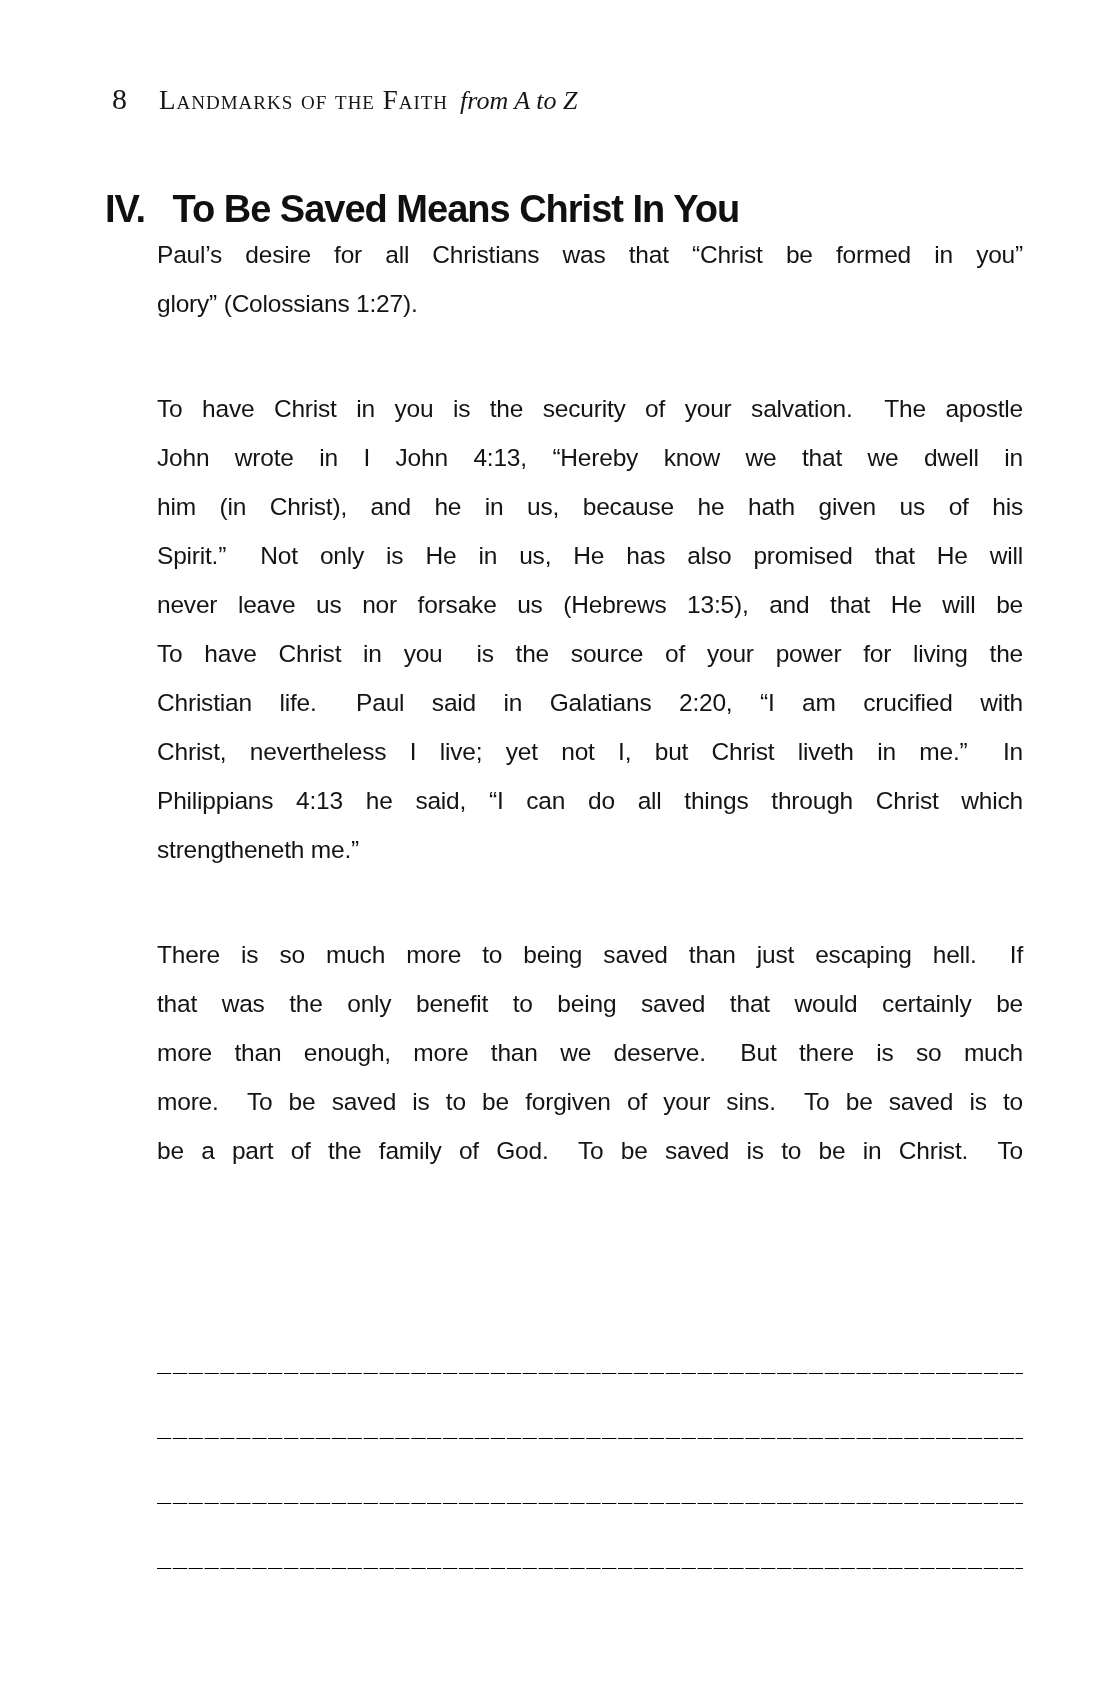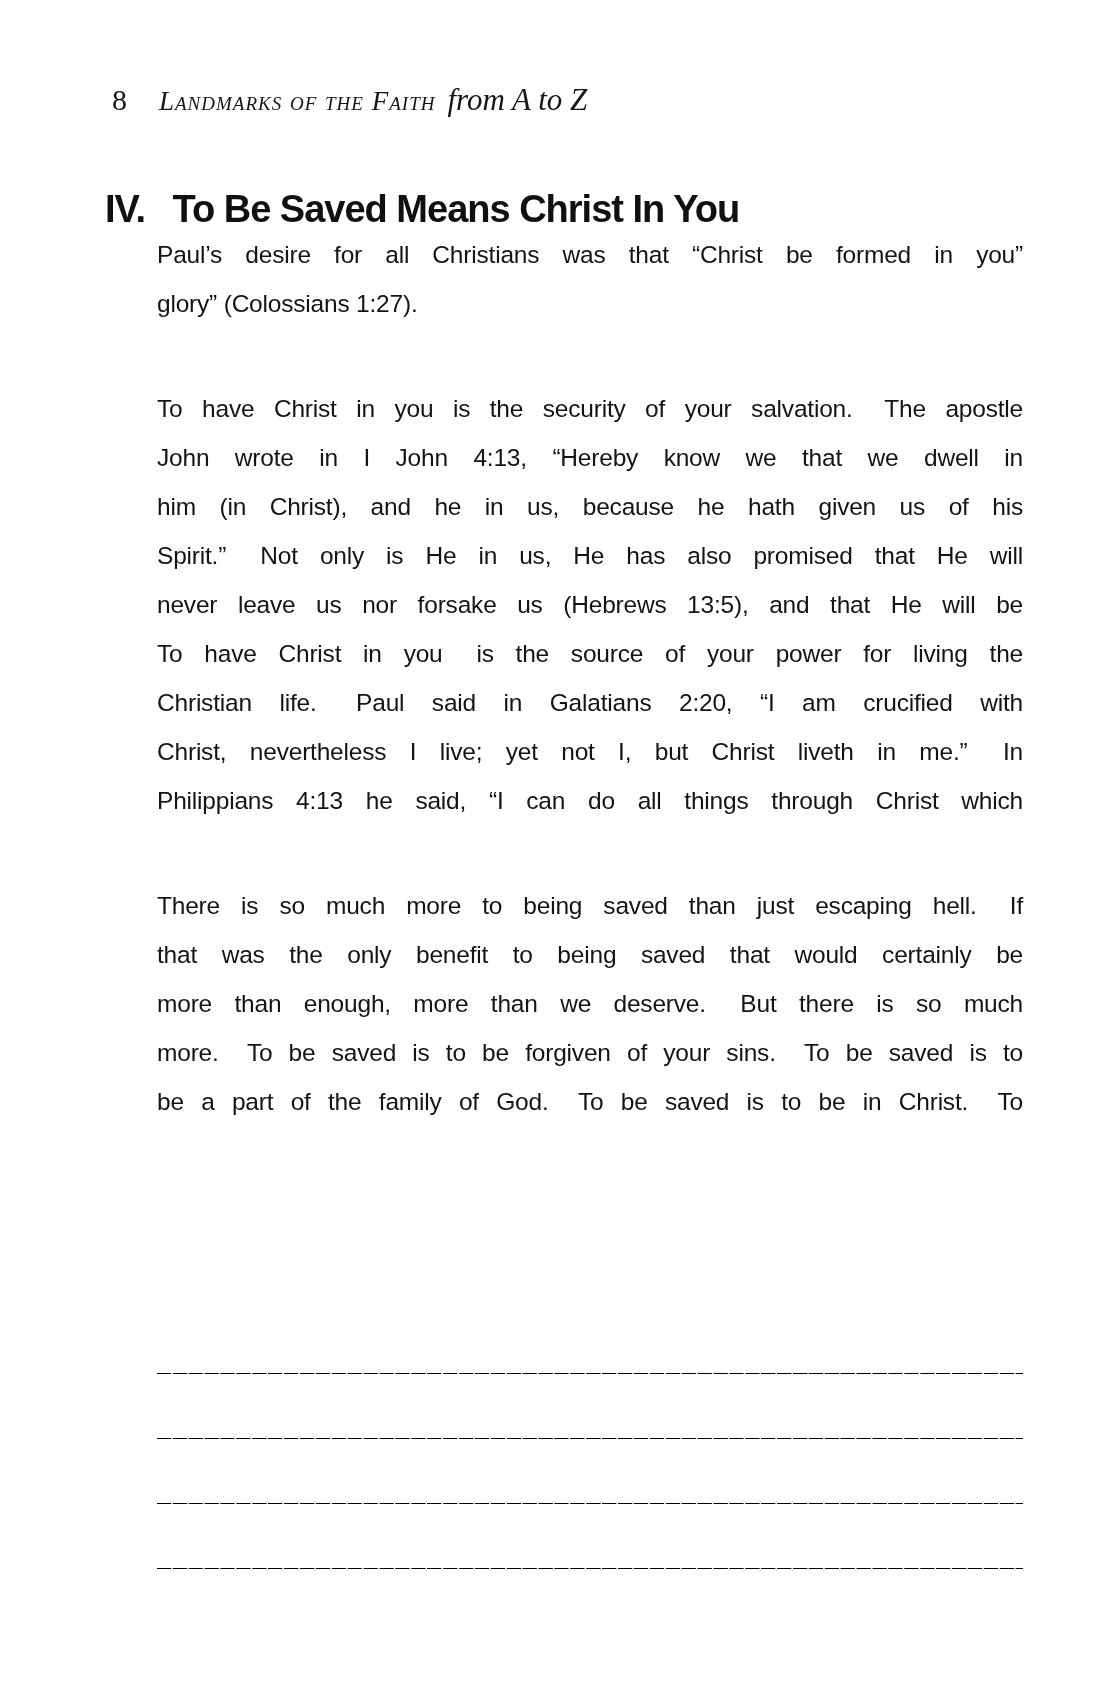--- a/index.html
+++ b/index.html
@@ -22,26 +22,25 @@
     align-items: baseline;
     font-family: "Liberation Serif", serif;
     color: #161616;
   }
   .page-number { font-size: 30px; }
   .header-title {
     margin-left: 32px;
     font-variant: small-caps;
     font-size: 27px;
     letter-spacing: 1px;
-    font-style: italic;
   }
   .header-suffix {
     margin-left: 12px;
     font-style: italic;
-    font-size: 31px;
+    font-size: 26px;
   }
 
   
   .section-heading {
     position: absolute;
     top: 163px;
     left: 105px;
     font-size: 38px;
     font-weight: bold;
     letter-spacing: -1px;
@@ -110,20 +109,21 @@
   <div class="paragraph">
     <div class="line">To have Christ in you is the security of your salvation.  The apostle</div>
     <div class="line">John wrote in I John 4:13, “Hereby know we that we dwell in</div>
     <div class="line">him (in Christ), and he in us, because he hath given us of his</div>
     <div class="line">Spirit.”  Not only is He in us, He has also promised that He will</div>
     <div class="line">never leave us nor forsake us (Hebrews 13:5), and that He will be</div>
     <div class="line">To have Christ in you  is the source of your power for living the</div>
     <div class="line">Christian life.  Paul said in Galatians 2:20, “I am crucified with</div>
     <div class="line">Christ, nevertheless I live; yet not I, but Christ liveth in me.”  In</div>
     <div class="line">Philippians 4:13 he said, “I can do all things through Christ which</div>
+    <div class="line end">strengtheneth me.”</div>
   </div>
 
   <div class="paragraph">
     <div class="line">There is so much more to being saved than just escaping hell.  If</div>
     <div class="line">that was the only benefit to being saved that would certainly be</div>
     <div class="line">more than enough, more than we deserve.  But there is so much</div>
     <div class="line">more.  To be saved is to be forgiven of your sins.  To be saved is to</div>
     <div class="line">be a part of the family of God.  To be saved is to be in Christ.  To</div>
   </div>
 </main>

